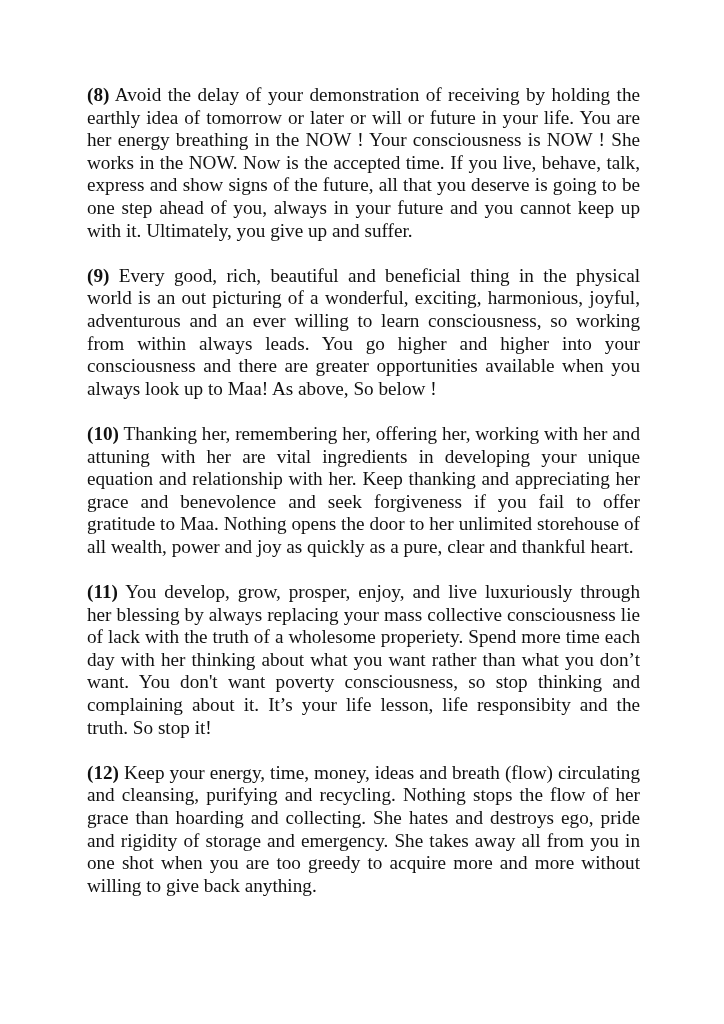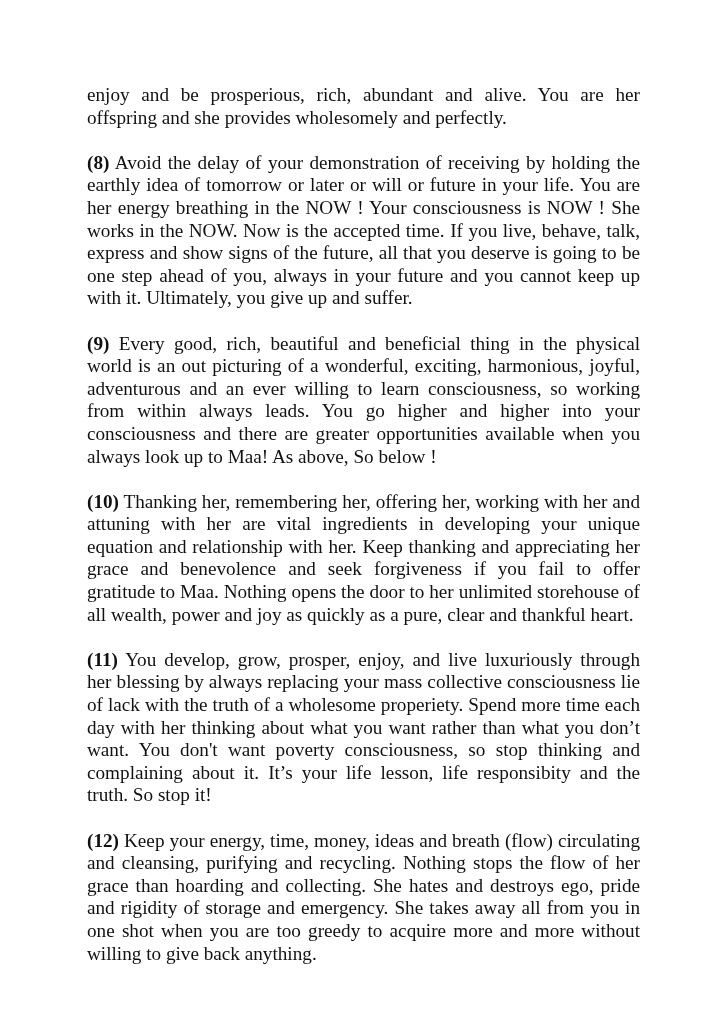--- a/index.html
+++ b/index.html
@@ -30,23 +30,20 @@
   }
   .num {
     font-weight: bold;
   }
 </style>
 </head>
 <body>
 
 <div class="page">
   <p class="para">
-    <span>enjoy and be prosperious, rich, abundant and alive. You are her offspring and she provides wholesomely and perfectly.</span>
-  </p>
-  <p class="para">
     <span class="num">(8)</span><span> Avoid the delay of your demonstration of receiving by holding the earthly idea of tomorrow or later or will or future in your life. You are her energy breathing in the NOW ! Your consciousness is NOW ! She works in the NOW. Now is the accepted time. If you live, behave, talk, express and show signs of the future, all that you deserve is going to be one step ahead of you, always in your future and you cannot keep up with it. Ultimately, you give up and suffer.</span>
   </p>
   <p class="para">
     <span class="num">(9)</span><span> Every good, rich, beautiful and beneficial thing in the physical world is an out picturing of a wonderful, exciting, harmonious, joyful, adventurous and an ever willing to learn consciousness, so working from within always leads. You go higher and higher into your consciousness and there are greater opportunities available when you always look up to Maa! As above, So below !</span>
   </p>
   <p class="para">
     <span class="num">(10)</span><span> Thanking her, remembering her, offering her, working with her and attuning with her are vital ingredients in developing your unique equation and relationship with her. Keep thanking and appreciating her grace and benevolence and seek forgiveness if you fail to offer gratitude to Maa. Nothing opens the door to her unlimited storehouse of all wealth, power and joy as quickly as a pure, clear and thankful heart.</span>
   </p>
   <p class="para">
     <span class="num">(11)</span><span> You develop, grow, prosper, enjoy, and live luxuriously through her blessing by always replacing your mass collective consciousness lie of lack with the truth of a wholesome properiety. Spend more time each day with her thinking about what you want rather than what you don’t want. You don't want poverty consciousness, so stop thinking and complaining about it. It’s your life lesson, life responsibity and the truth. So stop it!</span>

